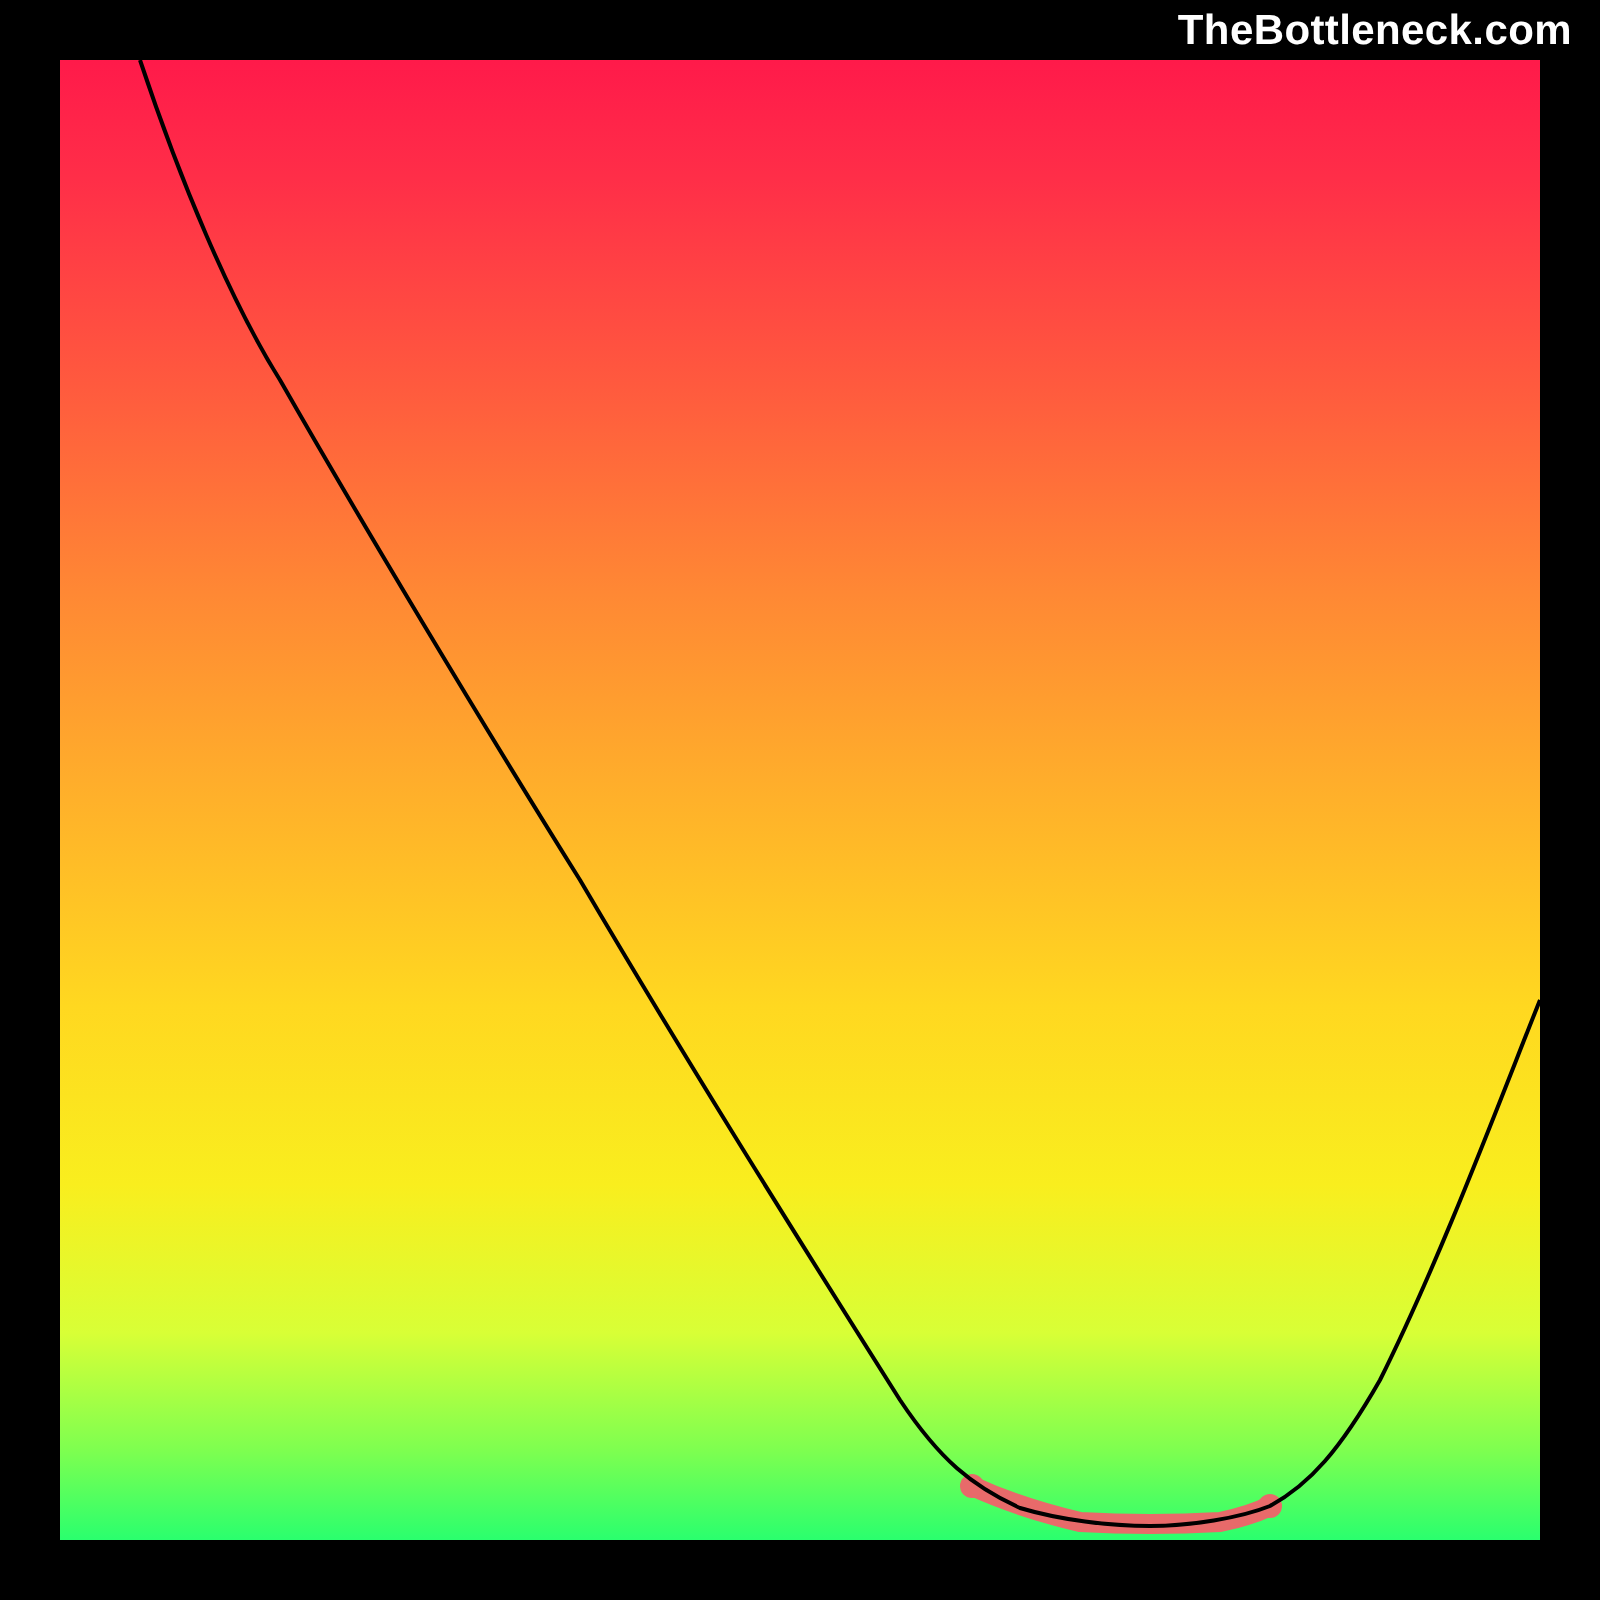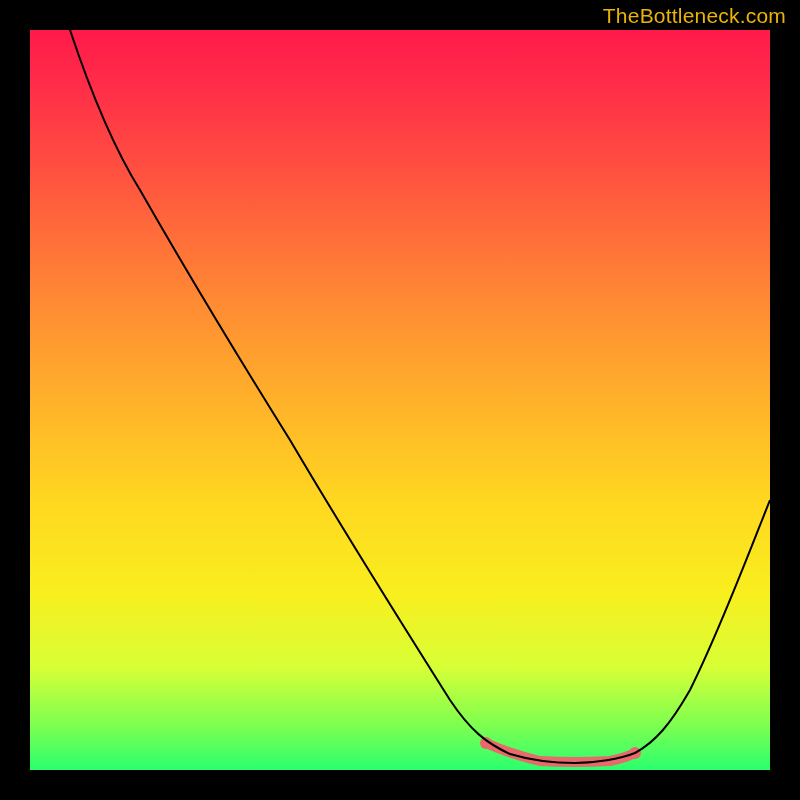--- a/index.html
+++ b/index.html
@@ -59,23 +59,23 @@
     stroke-width: 10;
     stroke-linecap: round;
   }
   .curve-svg circle.glow-dot {
     fill: #e86a6a;
   }
   .watermark {
     position: absolute;
     top: 4px;
     right: 14px;
-    color: #eab308;
+    color: #ffffff;
     font-size: 21px;
-    font-weight: 400;
+    font-weight: 700;
     letter-spacing: 0.2px;
     user-select: none;
   }
 </style>
 </head>
 <body>
 
 <div class="frame">
 
   <div class="watermark">TheBottleneck.com</div>

